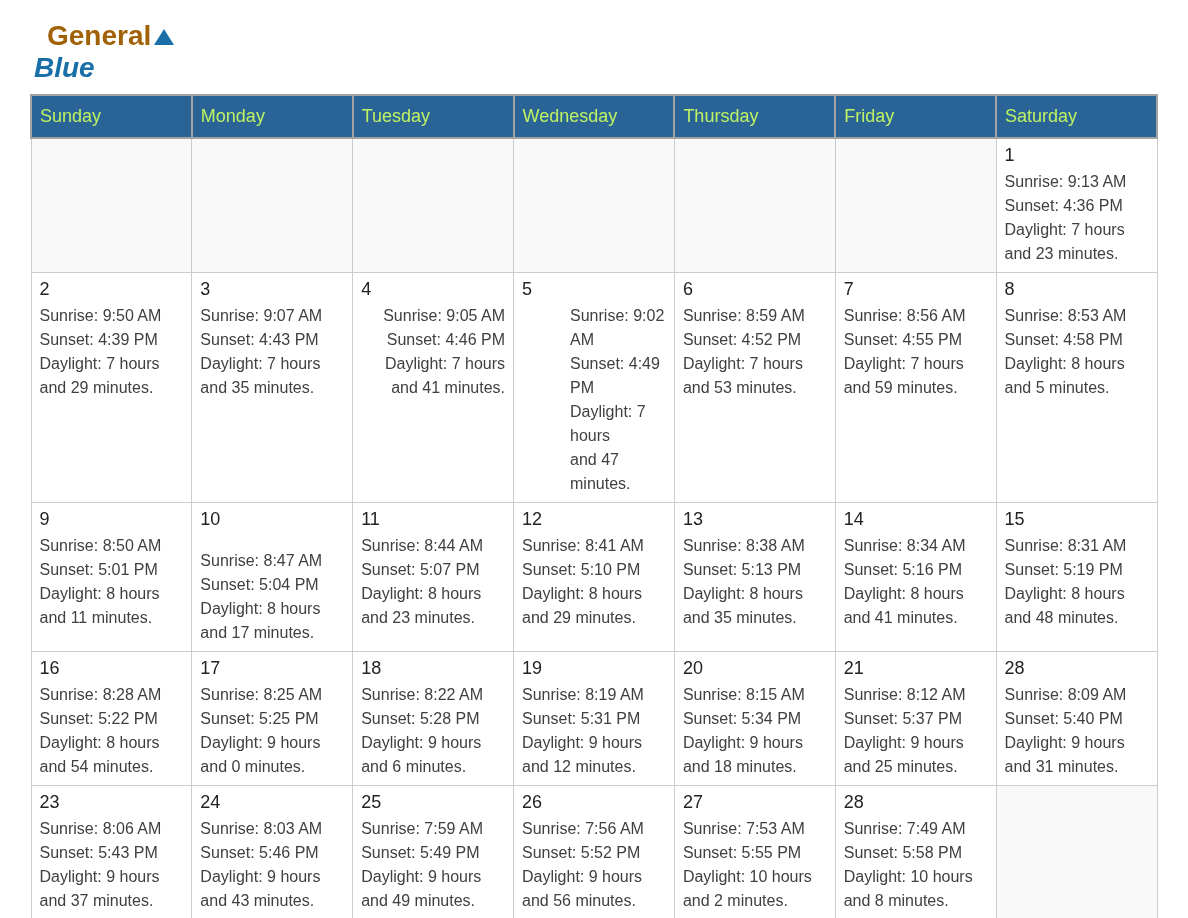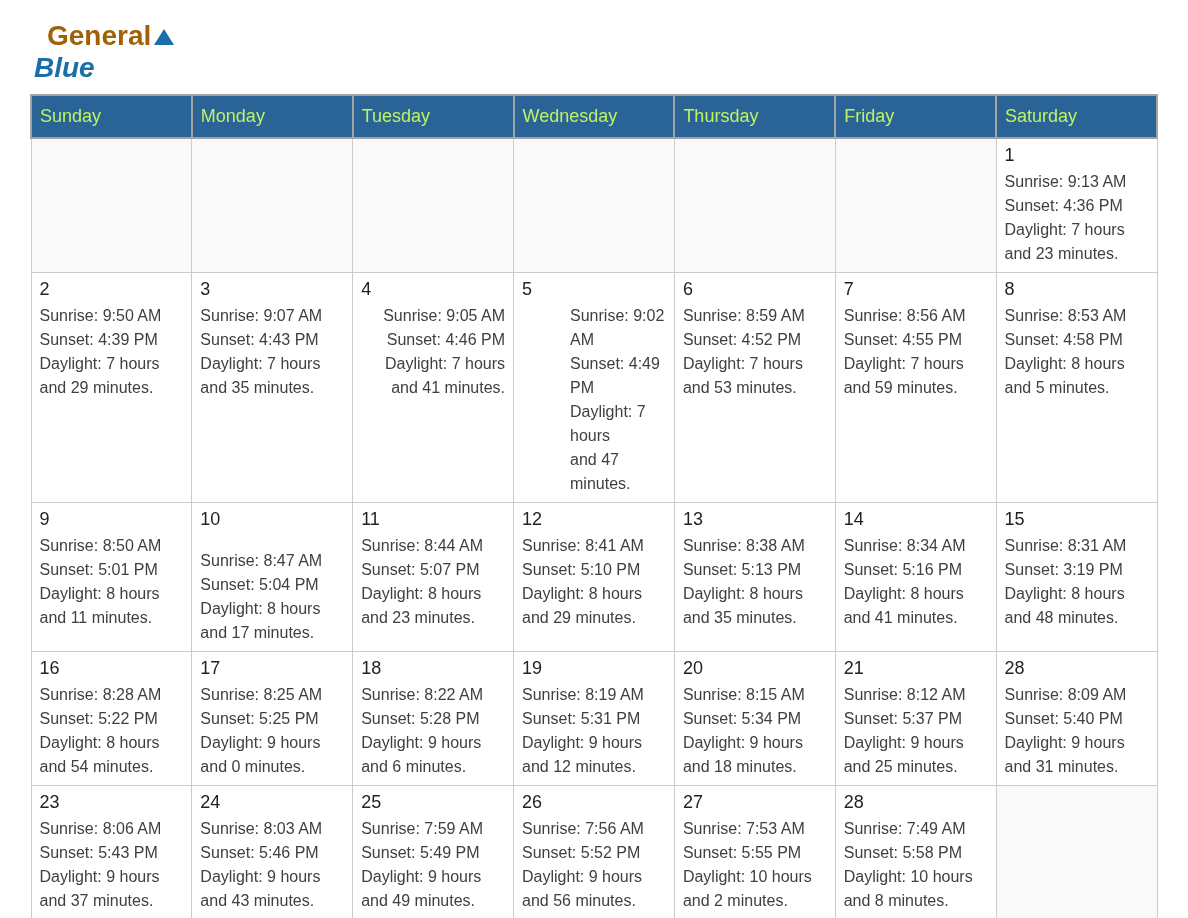--- a/index.html
+++ b/index.html
@@ -230,21 +230,21 @@
         <td>
           <span class="day-number">14</span>
           <div class="day-info" style="white-space: pre-line;">Sunrise: 8:34 AM
 Sunset: 5:16 PM
 Daylight: 8 hours
 and 41 minutes.</div>
         </td>
         <td>
           <span class="day-number">15</span>
           <div class="day-info" style="white-space: pre-line;">Sunrise: 8:31 AM
-Sunset: 3:19 PM
+Sunset: 5:19 PM
 Daylight: 8 hours
 and 48 minutes.</div>
         </td>
       </tr>
       <tr class="row-divider">
         <td>
           <span class="day-number">16</span>
           <div class="day-info" style="white-space: pre-line;">Sunrise: 8:28 AM
 Sunset: 5:22 PM
 Daylight: 8 hours

